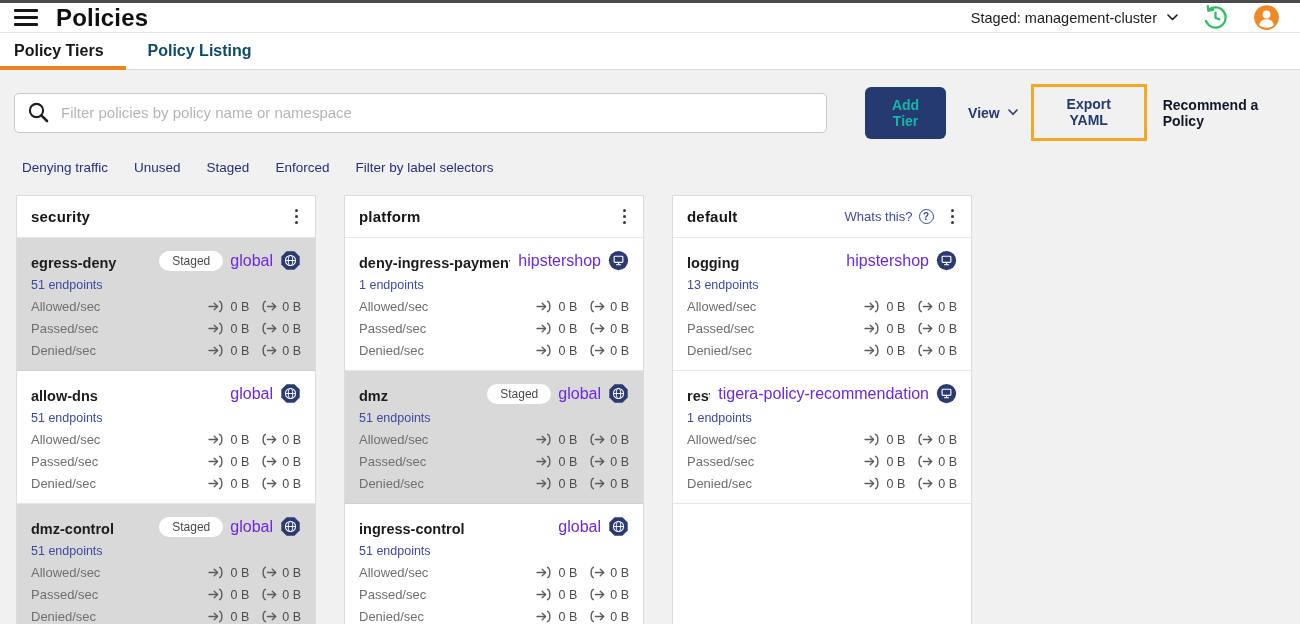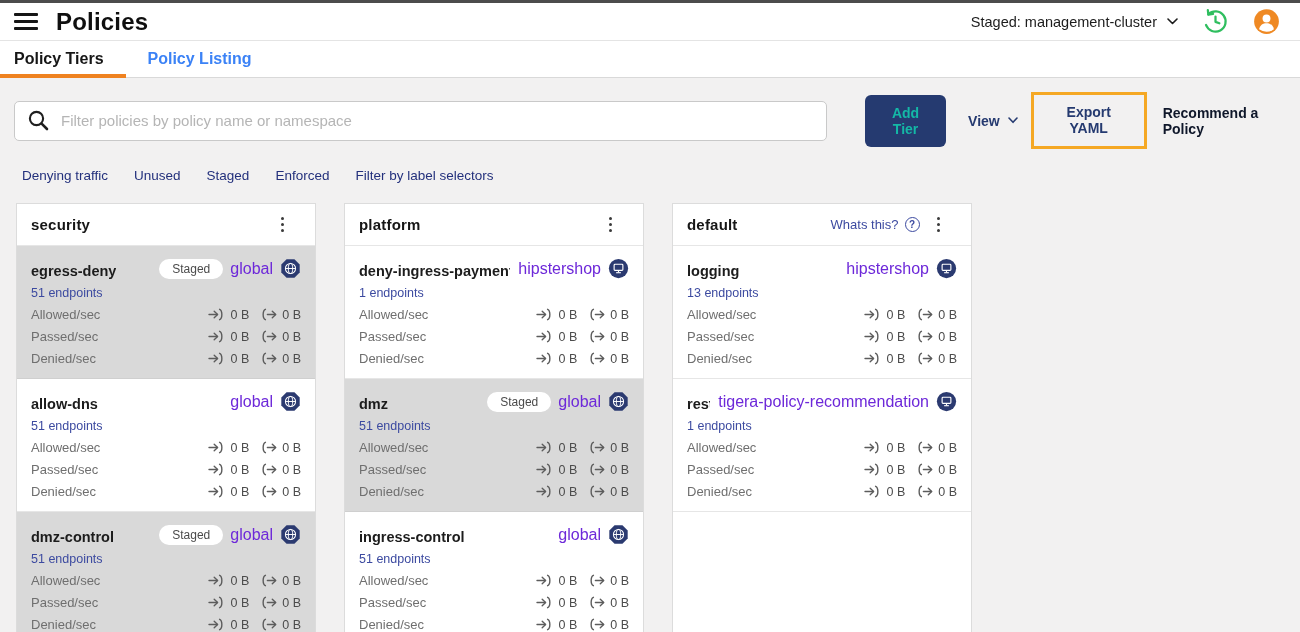--- a/index.html
+++ b/index.html
@@ -5,35 +5,35 @@
   * { box-sizing: border-box; }
   html,body { margin:0; padding:0; }
   body {
     width:1300px; height:632px; overflow:hidden; background:#fff;
     font-family:"Liberation Sans", sans-serif;
     -webkit-font-smoothing:antialiased;
   }
   .top-strip { height:3px; background:#4c4c4c; }
 
   
-  .app-header { height:38px; background:#fff; display:flex; align-items:center;
+  .app-header { height:30px; background:#fff; display:flex; align-items:center;
     padding:0 20px 0 14px; border-bottom:1px solid #e4e4e4; }
   .hamburger { width:24px; display:flex; flex-direction:column; gap:4px; cursor:pointer; padding:2px 0; }
   .hamburger span { height:3px; background:#161616; border-radius:1px; }
   .app-title { font-size:24px; font-weight:800; color:#0f0f0f; margin:0 0 0 18px; letter-spacing:.2px; }
   .header-right { margin-left:auto; display:flex; align-items:center; gap:24px; }
   .cluster-select { display:flex; align-items:center; gap:10px; font-size:14.5px; color:#1c1c1c; cursor:pointer; }
   .icon-btn { display:flex; align-items:center; cursor:pointer; }
 
   
   .tab-bar { background:#fff; display:flex; border-bottom:1px solid #d9d9d9; height:37px; }
   .tab { position:relative; display:flex; align-items:center; font-size:16px; font-weight:700; cursor:pointer; }
   .tab-active { color:#161616; padding:0 22px 0 14px; }
   .tab-active .tab-underline { position:absolute; left:0; right:0; bottom:-1px; height:4px; background:#ef8220; }
-  .tab-inactive { color:#3b82f6; padding:0 22px; }
+  .tab-inactive { color:#0c4a6e; padding:0 22px; }
 
   
   .content { background:#f2f1f1; height:554px; overflow:hidden; }
 
   .toolbar { display:flex; align-items:center; padding:14px 20px 0 14px; }
   .search-box { position:relative; width:813px; flex:none; }
   .search-box input { width:100%; height:40px; border:1px solid #c9c9c9; border-radius:5px;
     padding:0 12px 0 46px; font-size:15px; color:#333; background:#fff; outline:none; font-family:inherit; }
   .search-box input::placeholder { color:#b5b5b5; }
   .search-icon { position:absolute; left:13px; top:8px; }
@@ -45,21 +45,21 @@
   .export-button { color:#253a70; font-size:14px; font-weight:700; background:none; border:none;
     padding:0; font-family:inherit; cursor:pointer; }
   .recommend-button { margin-left:16px; color:#0f172a; font-size:14px; font-weight:700; cursor:pointer; }
 
   .filter-row { display:flex; gap:26px; padding:19px 0 0 22px; }
   .filter-link { color:#23307c; font-size:13.5px; font-weight:500; cursor:pointer; }
 
   
   .board { display:flex; gap:28px; padding:20px 16px 0; align-items:flex-start; }
   .tier-column { width:300px; flex:none; background:#fff; border:1px solid #dcdcdc; min-height:470px; }
-  .tier-header { display:flex; align-items:center; height:42px; padding:0 24px 0 14px;
+  .tier-header { display:flex; align-items:center; height:42px; padding:0 10px 0 14px;
     border-bottom:1px solid #e6e6e6; }
   .tier-name { font-size:15px; font-weight:700; color:#161616; margin:0; letter-spacing:.2px; }
   .tier-header-right { margin-left:auto; display:flex; align-items:center; gap:10px; }
   .whats-this { color:#3c4aa0; font-size:13px; display:flex; align-items:center; gap:6px; cursor:pointer; }
   .q-icon { width:15px; height:15px; border:1.4px solid #3c4aa0; border-radius:50%; font-size:10px;
     font-weight:700; display:flex; align-items:center; justify-content:center; color:#3c4aa0; }
   .kebab { display:flex; flex-direction:column; gap:2.5px; padding:4px 7px; cursor:pointer; }
   .kebab i { width:3.5px; height:3.5px; border-radius:50%; background:#3a3a3a; }
 
   .policy-card { padding:11px 14px 12px; border-bottom:1px solid #e6e6e6; background:#fff; cursor:pointer; }

